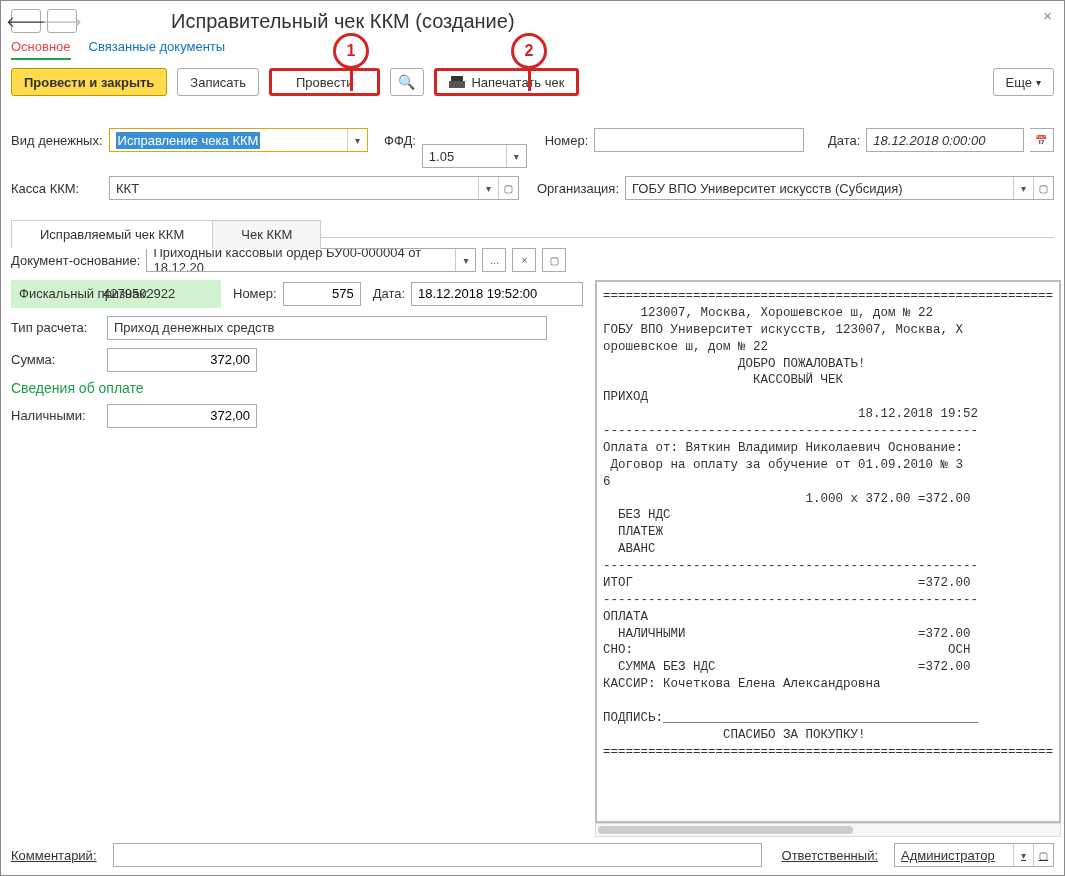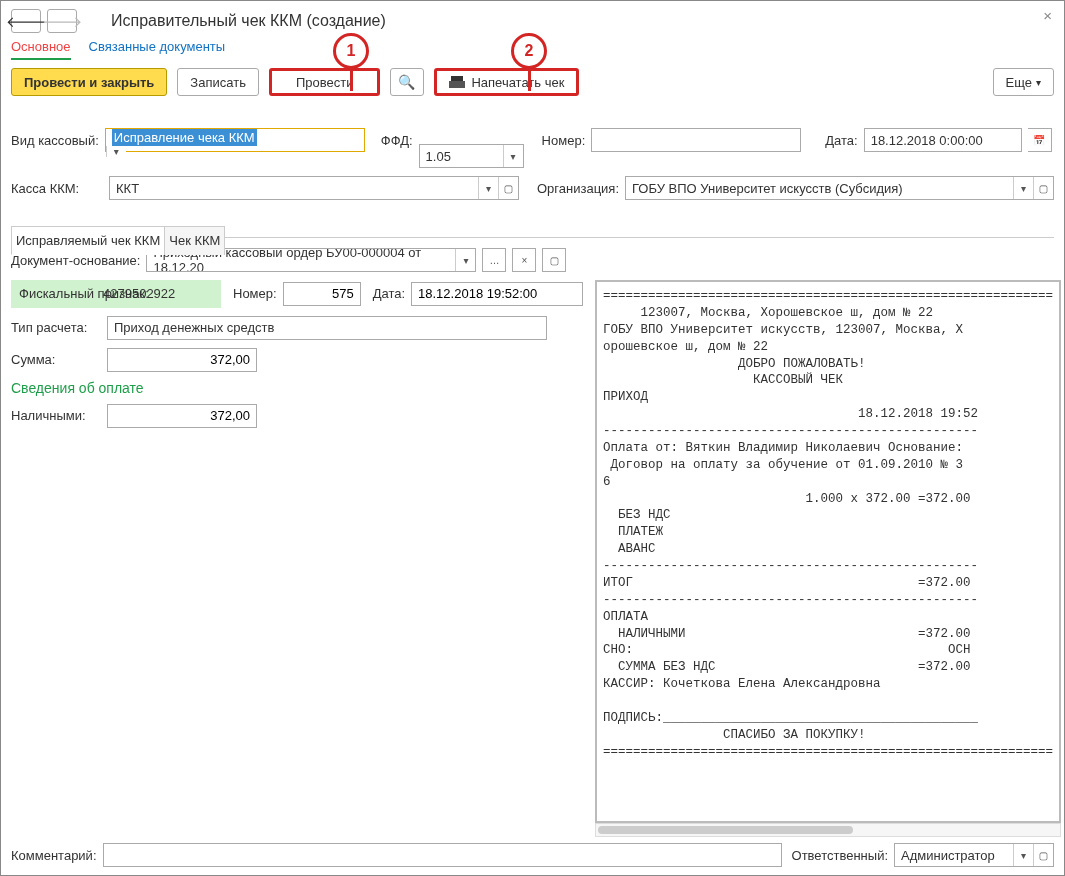--- a/index.html
+++ b/index.html
@@ -1,51 +1,51 @@
 <!DOCTYPE html>
 <html><head>
 <meta charset="utf-8">
 <style>
   * { box-sizing: border-box; }
   body { margin:0; padding:0; font-family: Arial, sans-serif; font-size:13px; color:#333; background:#fff; }
   .frame { width:1065px; height:876px; border:1px solid #888; position:relative; padding:8px 10px; }
   .close-x { position:absolute; top:6px; right:12px; font-size:15px; color:#888; cursor:pointer; }
   .top-row { display:flex; align-items:center; gap:6px; margin-bottom:6px; }
   .nav-btn { width:30px; height:24px; border:1px solid #aaa; background:#fff; border-radius:3px; display:flex; align-items:center; justify-content:center; cursor:pointer; font-size:15px; }
-  .title { font-size:16px; margin-left:28px; }
+  .title { font-size:20px; margin-left:88px; }
   .tabs-nav { display:flex; gap:18px; margin:4px 0 8px 0; font-size:13px; }
   .tabs-nav .active { color:#ef4444; border-bottom:2px solid #1e9e4a; padding-bottom:4px; }
   .tabs-nav .link { color:#1273c4; cursor:pointer; padding-bottom:4px; }
   .toolbar { display:flex; align-items:center; gap:10px; margin-bottom:16px; }
   .btn { height:28px; border:1px solid #aaa; background:#fff; border-radius:3px; padding:0 12px; display:flex; align-items:center; cursor:pointer; font-size:13px; }
   .btn.primary { background:#ffdb4d; border-color:#b59a00; font-weight:bold; }
   .btn.icon-only { width:34px; padding:0; justify-content:center; }
   .highlight-red { border:3px solid #d42525 !important; }
   .callout { position:absolute; width:36px; height:36px; border:3px solid #d42525; border-radius:50%; display:flex; align-items:center; justify-content:center; color:#d42525; font-weight:bold; font-size:16px; background:#fff; z-index:5; }
   .callout-line { position:absolute; width:3px; background:#d42525; z-index:4; }
   .row { display:flex; align-items:center; margin-bottom:8px; gap:6px; }
   .label { font-size:13px; white-space:nowrap; }
   .input-group { display:flex; align-items:stretch; border:1px solid #aaa; height:24px; background:#fff; }
   .input-group.selected { border:1px solid #e0a800; }
   .input-group input, .input-group .value { border:none; padding:0 6px; font-size:13px; background:transparent; outline:none; }
   .input-group .value { display:flex; align-items:center; flex:1; }
   .input-group .ig-btn { width:20px; border-left:1px solid #ccc; display:flex; align-items:center; justify-content:center; cursor:pointer; font-size:10px; color:#555; background:#fff; }
   .highlight-sel { background:#3b8fd4; color:#fff; padding:1px 2px; }
   .sub-tabs { display:flex; border-bottom:1px solid #ccc; margin-bottom:10px; }
-  .sub-tab { padding:6px 4px; border:1px solid #ccc; border-bottom:none; margin-right:-1px; background:#f5f5f5; cursor:pointer; position:relative; top:18px; }
+  .sub-tab { padding:6px 28px; border:1px solid #ccc; border-bottom:none; margin-right:-1px; background:#f5f5f5; cursor:pointer; position:relative; top:12px; }
   .sub-tab.active { background:#fff; border-bottom:1px solid #fff; }
   .columns { display:flex; gap:12px; }
   .col-left { flex:0 0 545px; }
   .col-right { flex:1; }
   .section-head { color:#1e9e4a; font-size:14px; margin:6px 0 8px 0; }
   .green-box { background:#d0f2ce; padding:6px 8px; display:flex; align-items:center; gap:6px; }
   .num-input { border:1px solid #aaa; height:24px; padding:0 6px; text-align:right; font-size:13px; }
   .receipt-box { border:2px solid #bbb; border-style:solid; height:543px; padding:2px; overflow:auto; }
   .receipt-pre { font-family:"Courier New", monospace; font-size:12.5px; line-height:1.35; white-space:pre; margin:0; padding:4px; }
-  .bottom-row { position:absolute; bottom:8px; left:10px; right:10px; display:flex; align-items:center; gap:6px; }
+  .bottom-row { position:absolute; bottom:8px; left:10px; right:10px; display:flex; align-items:center; gap:16px;text-decoration:underline; }
   .flex-fill { flex:1; }
   .printer-icon { display:inline-block; width:16px; height:12px; position:relative; }
   .printer-icon::before { content:""; position:absolute; left:2px; top:0; width:12px; height:5px; background:#333; }
   .printer-icon::after { content:""; position:absolute; left:0; top:5px; width:16px; height:7px; background:#555; }
   .scrollbar-h { height:14px; background:#f6f6f6; border:1px solid #ddd; display:flex; align-items:center; }
   .scrollbar-h .thumb { height:8px; background:#ccc; border-radius:4px; margin-left:2px; width:55%; }
 </style>
 </head>
 <body>
 
@@ -84,38 +84,38 @@
         <span style="margin-left:6px">Напечатать чек</span>
       </div>
     <div class="flex-fill"></div>
     <div class="btn">
         <span>Еще</span>
         <span style="margin-left:4px;font-size:10px">▾</span>
       </div>
   </div>
 
   <div class="row">
-    <span class="label">Вид кассовый:</span>
-    <div class="input-group selected" style="width:260px;flex-direction:column;">
+    <span class="label">Вид денежных:</span>
+    <div class="input-group selected" style="width:260px;">
       <div class="value">
           <span class="highlight-sel">Исправление чека ККМ</span>
         </div>
       <div class="ig-btn">▾</div>
     </div>
     <span class="label" style="margin-left:10px">ФФД:</span>
     <div class="input-group" style="width:105px;margin-top:32px;">
       <div class="value">1.05</div>
       <div class="ig-btn">▾</div>
     </div>
     <span class="label" style="margin-left:12px">Номер:</span>
     <div class="input-group" style="width:210px;">
       <input value="" style="">
     </div>
     <span class="label" style="margin-left:18px">Дата:</span>
-    <div class="input-group" style="width:158px;">
+    <div class="input-group" style="width:158px;font-style:italic;">
       <div class="value">18.12.2018  0:00:00</div>
     </div>
     <div class="input-group" style="width:24px; border-left:none;">
       <div class="ig-btn" style="border:none;width:100%">📅</div>
     </div>
   </div>
 
   <div class="row">
     <span class="label" style="width:92px">Касса ККМ:</span>
     <div class="input-group" style="width:410px;">

